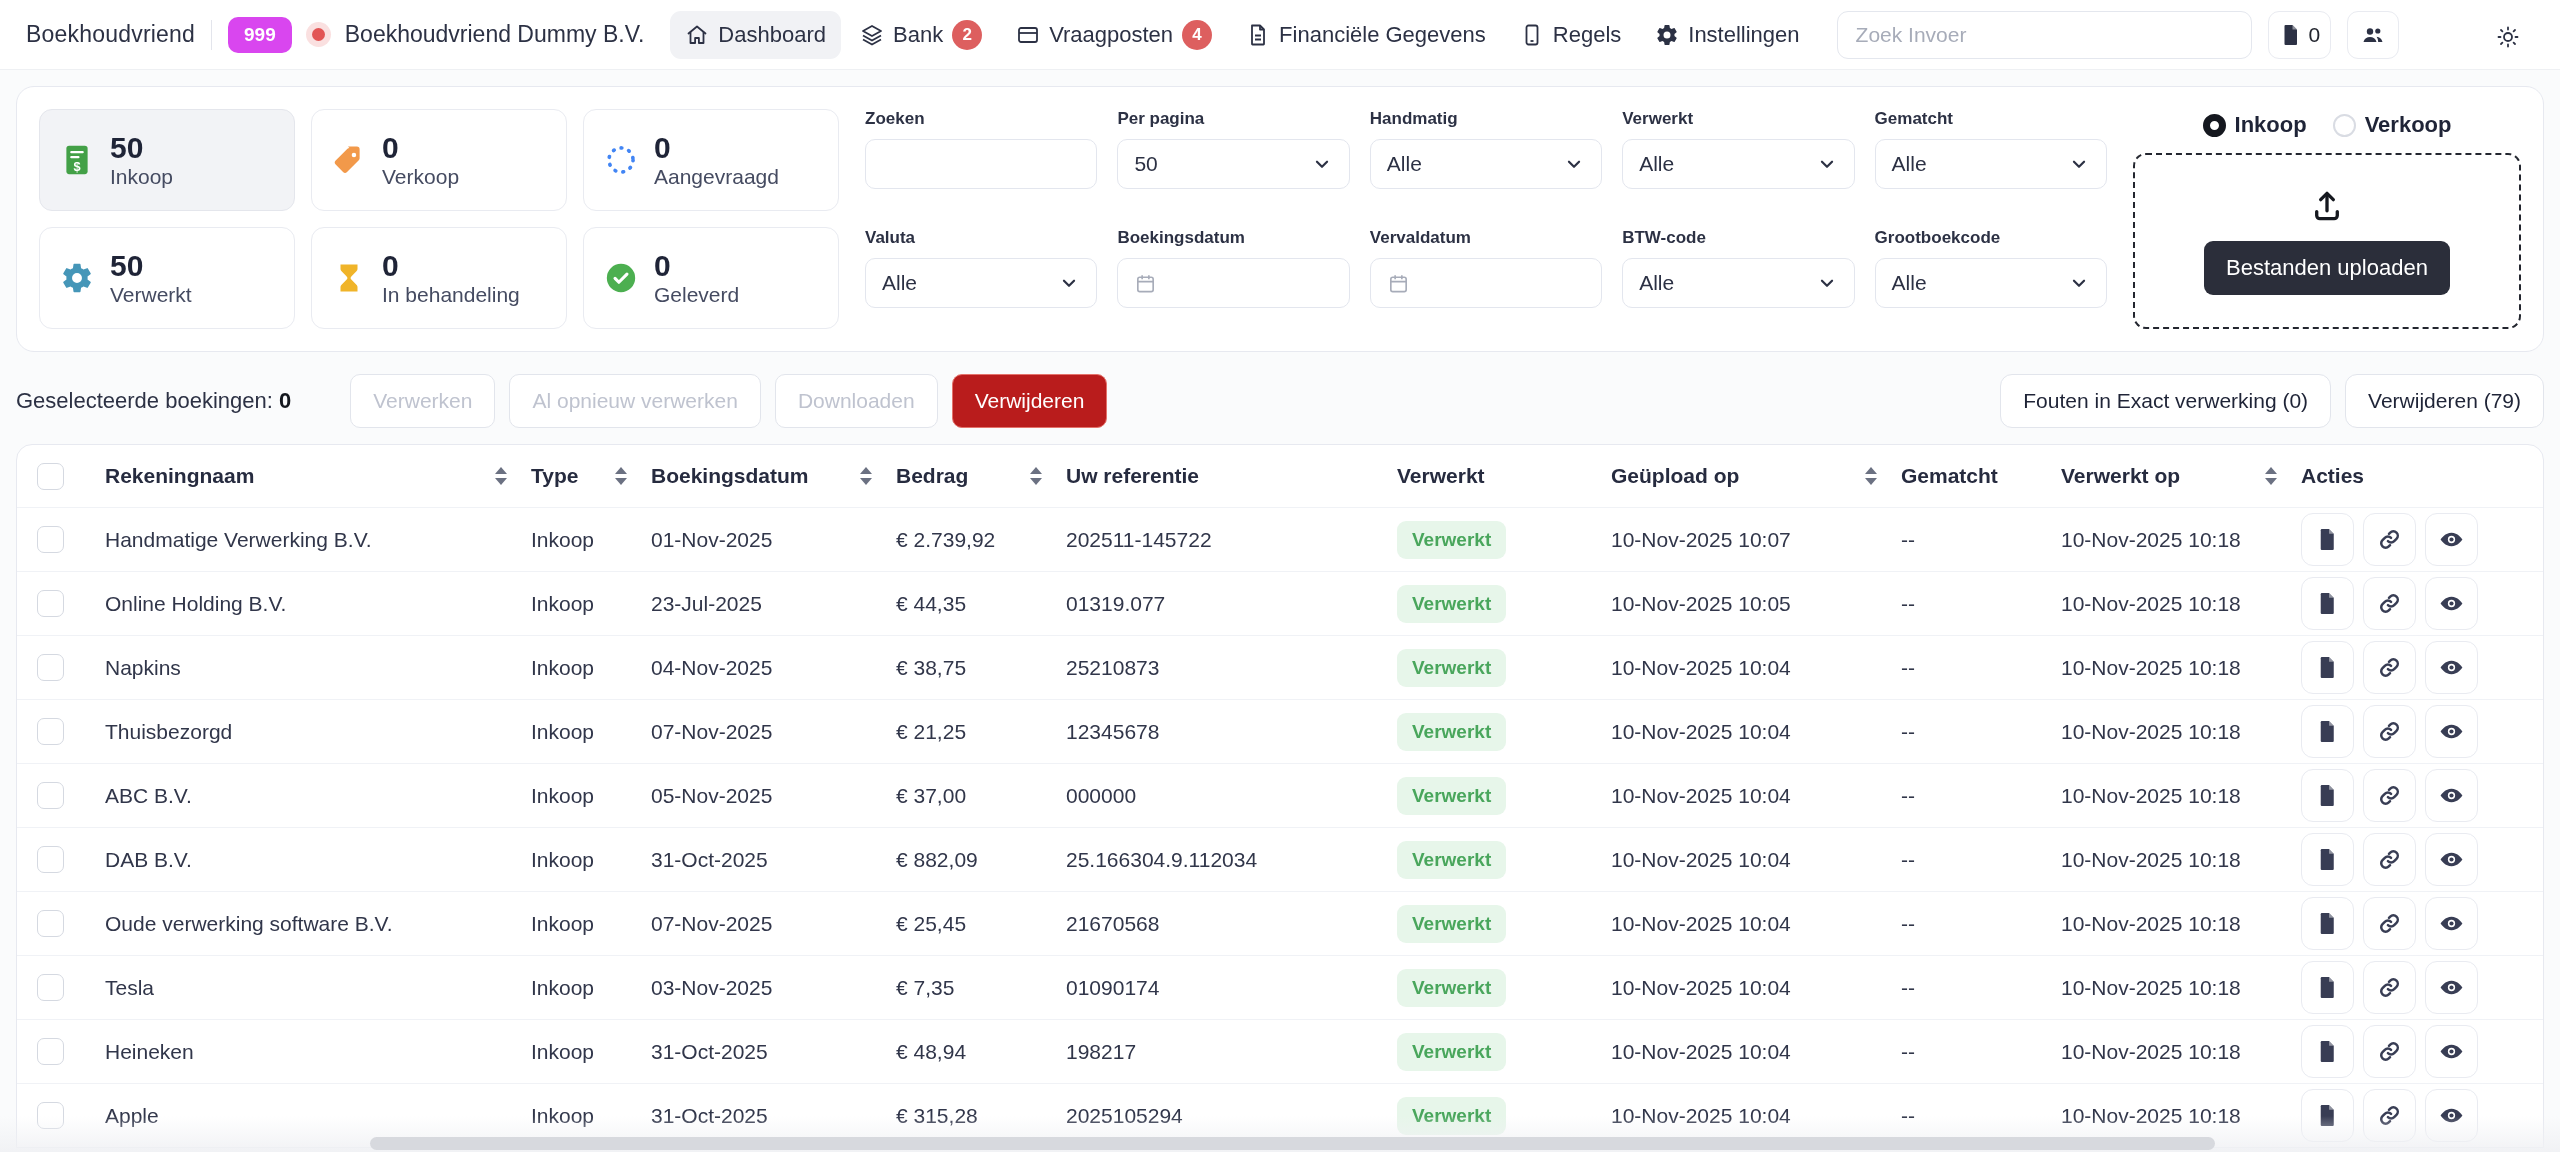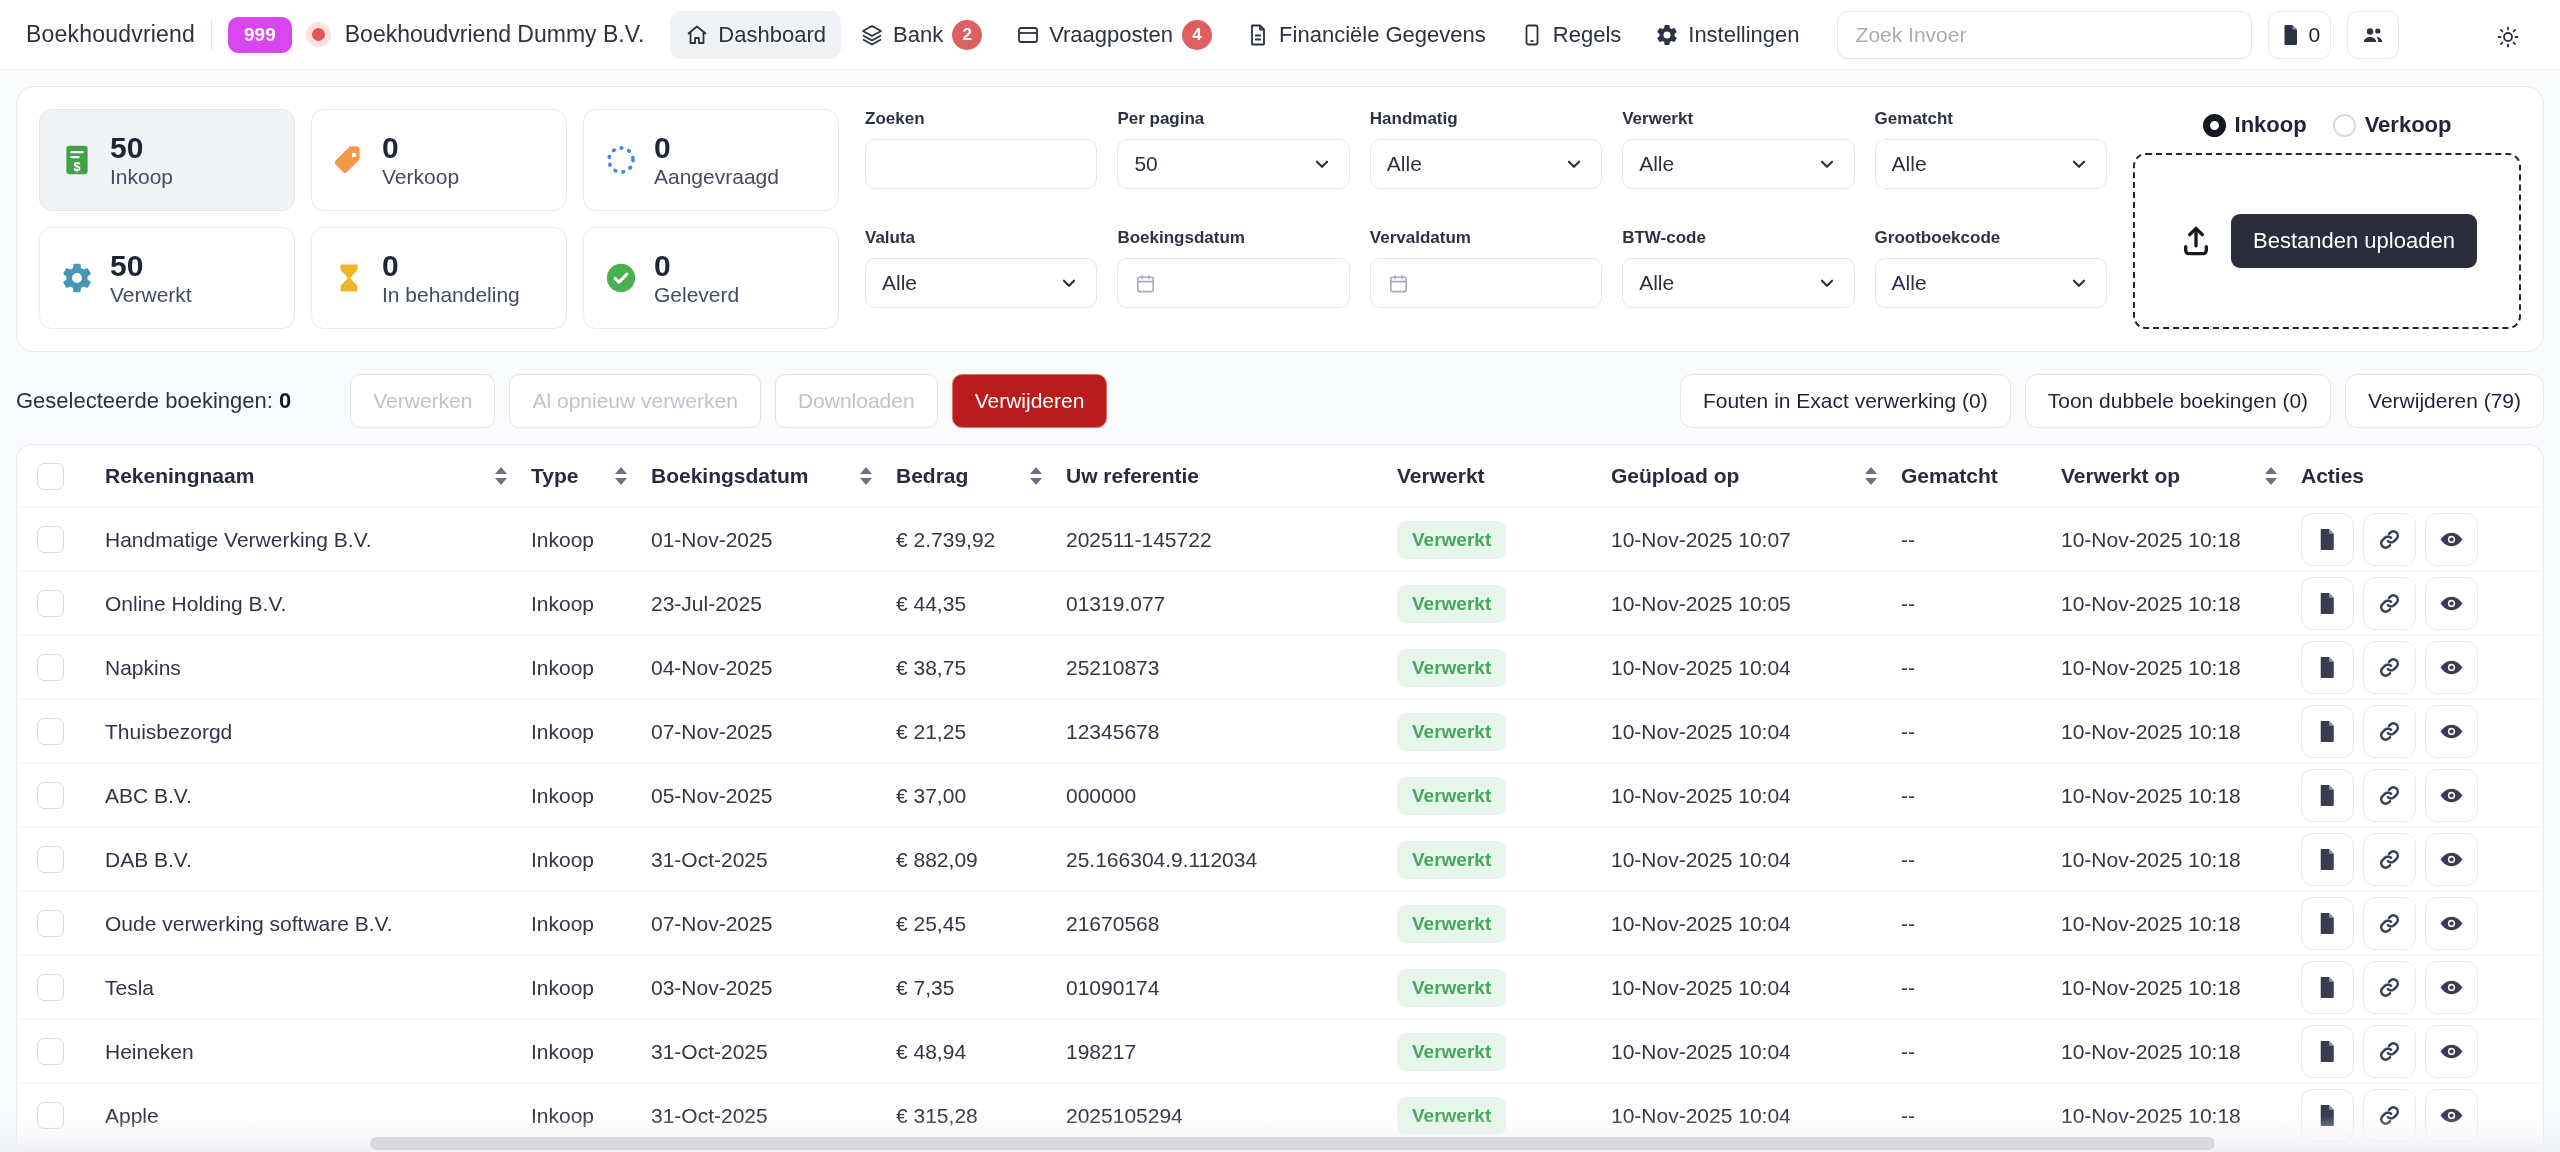--- a/index.html
+++ b/index.html
@@ -64,21 +64,21 @@
   input.ctrl{ cursor:text; outline:none; width:100%; font-family:inherit; }
   
   .upload-col{ width:388px; display:flex; flex-direction:column; }
   .radio-row{ display:flex; align-items:center; justify-content:center; gap:26px; height:32px; margin-bottom:12px; }
   .radio-opt{ display:flex; align-items:center; gap:9px; font-size:22px; font-weight:bold;
     color:#1f2437; cursor:pointer; }
   .radio{ width:23px; height:23px; border-radius:50%; background:#fff; }
   .radio.sel{ border:7.5px solid #15181f; }
   .radio.unsel{ border:2px solid #d9dce3; }
   .dropzone{ flex:1; border:2.5px dashed #23262f; border-radius:13px; display:flex;
-    align-items:center; justify-content:center; gap:16px; cursor:pointer; }
+    flex-direction:column; align-items:center; justify-content:center; gap:16px; cursor:pointer; }
   .dropzone .up-ic{ width:38px; height:38px; color:#15181f; }
   .dropzone .up-ic svg{ width:38px; height:38px; }
   .upload-btn{ background:#2b2e3a; color:#fff; border:none; border-radius:9px; font-size:22px;
     padding:14px 22px; cursor:pointer; font-family:inherit; }
   
   .sel-bar{ display:flex; align-items:center; gap:14px; margin:22px 0 16px; }
   .sel-text{ font-size:22px; color:#2c3144; margin-right:6px; white-space:nowrap; }
   .sel-text b{ color:#15181f; }
   .btn{ height:54px; border-radius:10px; font-size:21px; padding:0 22px; background:#fff;
     border:1.5px solid #e2e5ec; color:#1f2437; cursor:pointer; font-family:inherit; white-space:nowrap; }
@@ -421,21 +421,20 @@
     </span>
     <span id="disabled-buttons" style="display:flex;gap:14px;padding-left:39px;">
         <button class="btn disabled">Verwerken</button>
         <button class="btn disabled">Al opnieuw verwerken</button>
         <button class="btn disabled">Downloaden</button>
       </span>
     <button class="btn danger">Verwijderen</button>
     <span class="spacer"></span>
     <span id="right-buttons" style="display:flex;gap:14px;">
         <button class="btn pill">Fouten in Exact verwerking (0)</button>
-        <button class="btn pill">Toon dubbele boekingen (0)</button>
         <button class="btn pill">Verwijderen (79)</button>
       </span>
   </div>
 
   <div class="table-card">
     <div class="trow thead" id="table-head">
         <div class="cell cb-cell">
           <span class="cb"></span>
         </div>
         <div class="cell">

